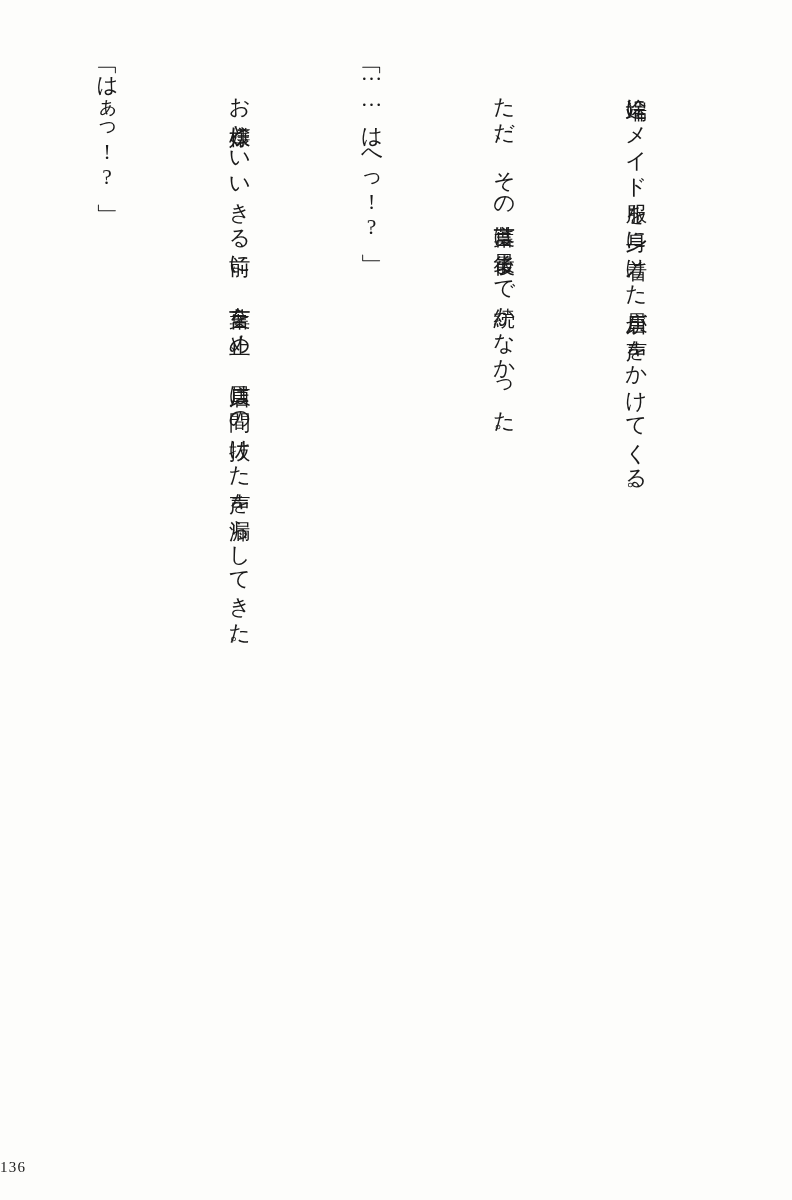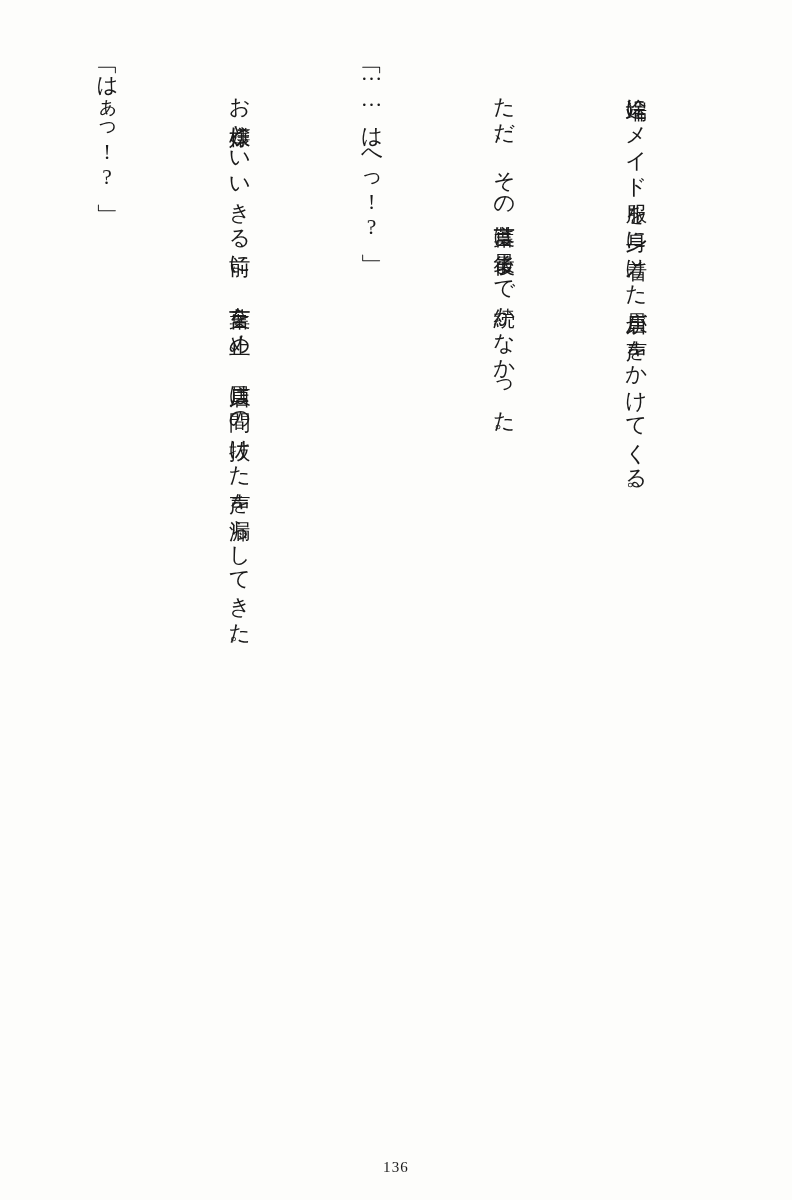--- a/index.html
+++ b/index.html
@@ -43,21 +43,20 @@
     text-indent: 0;
   }
   .vtext p.indent {
     text-indent: 1em;
   }
   .page-number {
     position: absolute;
     bottom: 24px;
     left: 0;
     right: 0;
-    text-align: center;
     font-size: 15px;
     color: #1a1a1a;
     font-family: "Liberation Serif", "DejaVu Serif", serif;
     letter-spacing: 0.08em;
   }
 </style>
 </head>
 <body>
 
 <div class="page">

